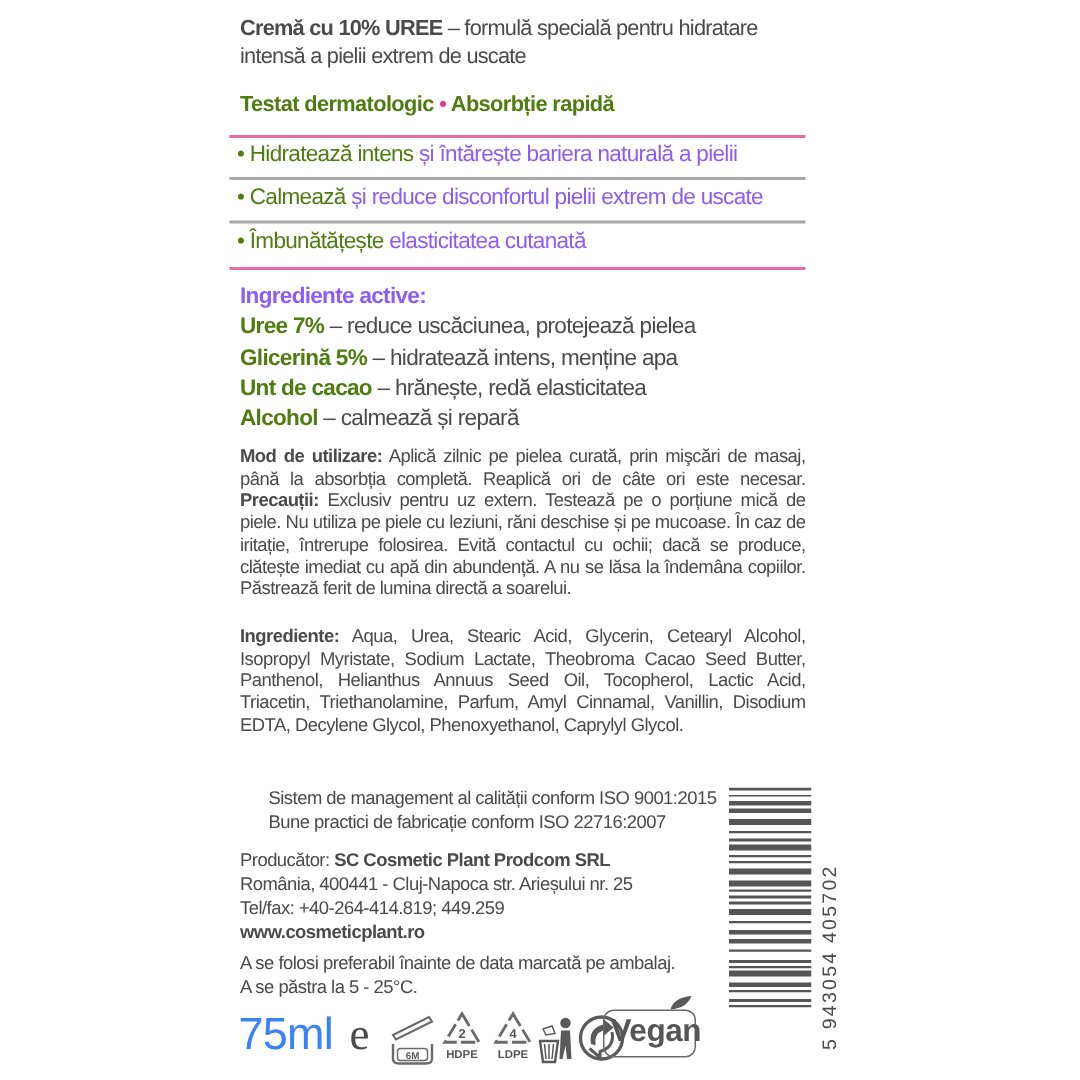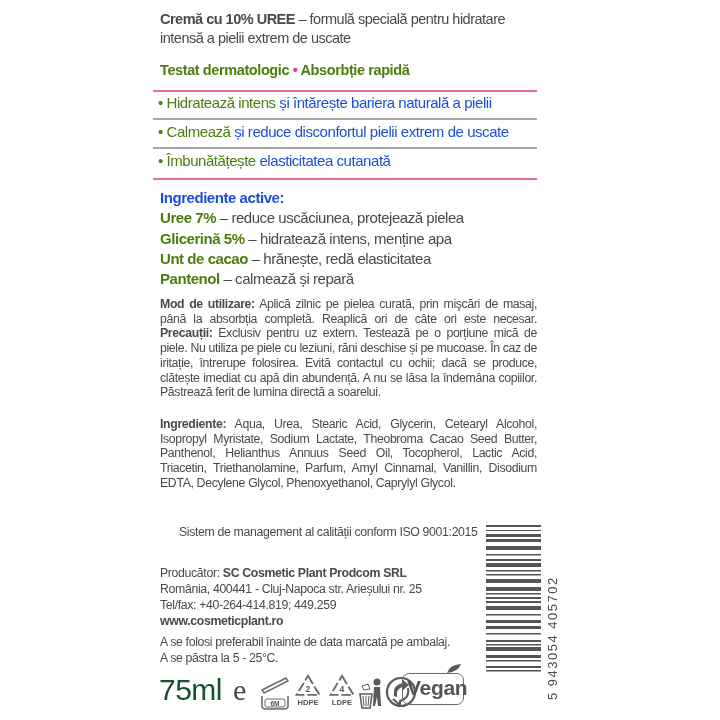--- a/index.html
+++ b/index.html
@@ -1,32 +1,32 @@
 <!DOCTYPE html>
 <html><head>
 <meta charset="utf-8">
 <style>
   html, body { margin:0; padding:0; background:#ffffff; }
   body { width:720px; height:720px; position:relative; overflow:hidden;
          font-family:"Liberation Sans", sans-serif; color:#4a4a4c; }
   .blue { color:#4d7c0f; }
-  .dark { color:#1d4ed8; }
+  .dark { color:#8b5cf6; }
   .bold { font-weight:bold; }
   .pink { color:#e5398f; }
   .intro { position:absolute; left:160px; top:10px; font-size:14.5px; line-height:19px; letter-spacing:-0.5px; }
   .tags { position:absolute; left:160px; top:62px; font-size:14.5px; font-weight:bold; letter-spacing:-0.4px; }
   .rule { position:absolute; left:153px; width:384px; height:2px; }
   .rule.pink-r { background:#ea6aa8; }
   .rule.gray-r { background:#a8a8a8; }
   .benefit { position:absolute; left:158px; font-size:15px; letter-spacing:-0.45px; white-space:nowrap; }
   .actives { position:absolute; left:160px; top:188px; font-size:15px; line-height:20.3px; letter-spacing:-0.45px; }
   .actives div { white-space:nowrap; }
   .para { position:absolute; left:160px; width:377px; font-size:12.3px; line-height:14.7px; letter-spacing:-0.35px; text-align:justify; text-align-last:left; }
   .cert { position:absolute; left:160px; font-size:12.3px; line-height:16px; letter-spacing:-0.35px; white-space:nowrap; }
-  .vol { position:absolute; left:159px; top:673px; font-size:30px; color:#14532d; letter-spacing:-0.5px; }
+  .vol { position:absolute; left:159px; top:673px; font-size:30px; color:#3b82f6; letter-spacing:-0.5px; }
   .estim { position:absolute; left:233px; top:673px; font-size:30px; font-family:"Liberation Serif", serif; color:#4a4a4c; }
   .icons { position:absolute; top:672px; height:40px; }
   .barcode { position:absolute; left:486px; top:525px; width:55px; height:170px; }
   .ean { position:absolute; left:545px; top:700px; transform:rotate(-90deg); transform-origin:left top; font-size:13px; color:#4a4a4c; white-space:nowrap; letter-spacing:1.5px; }
 </style>
 </head>
 <body>
 
 <div class="intro">
   <div><span class="bold">Cremă cu 10% UREE</span><span> – formulă specială pentru hidratare</span></div>
@@ -54,34 +54,35 @@
   <span class="blue">•</span>
   <span class="blue">Îmbunătățește</span><span class="dark"> elasticitatea cutanată</span>
 </div>
 <div class="rule pink-r" style="top:178px;"></div>
 
 <div class="actives">
   <div class="bold dark">Ingrediente active:</div>
   <div><span class="bold blue">Uree 7%</span><span> – reduce uscăciunea, protejează pielea</span></div>
   <div><span class="bold blue">Glicerină 5%</span><span> – hidratează intens, menține apa</span></div>
   <div><span class="bold blue">Unt de cacao</span><span> – hrănește, redă elasticitatea</span></div>
-  <div><span class="bold blue">Pantenol</span><span> – calmează și repară</span></div>
+  <div><span class="bold blue">Alcohol</span><span> – calmează și repară</span></div>
 </div>
 
 <div class="para" style="top:297px;">
   <span class="bold">Mod de utilizare:</span><span> Aplică zilnic pe pielea curată, prin mişcări de masaj, până la absorbția completă. Reaplică ori de câte ori este necesar.</span>
   <span class="bold">Precauții:</span><span> Exclusiv pentru uz extern. Testează pe o porțiune mică de piele. Nu utiliza pe piele cu leziuni, răni deschise și pe mucoase. În caz de iritație, întrerupe folosirea. Evită contactul cu ochii; dacă se produce, clătește imediat cu apă din abundență. A nu se lăsa la îndemâna copiilor. Păstrează ferit de lumina directă a soarelui.</span>
 </div>
 
 <div class="para" style="top:417px;">
   <span class="bold">Ingrediente:</span><span> Aqua, Urea, Stearic Acid, Glycerin, Cetearyl Alcohol, Isopropyl Myristate, Sodium Lactate, Theobroma Cacao Seed Butter, Panthenol, Helianthus Annuus Seed Oil, Tocopherol, Lactic Acid, Triacetin, Triethanolamine, Parfum, Amyl Cinnamal, Vanillin, Disodium EDTA, Decylene Glycol, Phenoxyethanol, Caprylyl Glycol.</span>
 </div>
 
 <div class="cert" style="top:524px;margin-left:19px;">
   <div>Sistem de management al calității conform ISO 9001:2015</div>
+  <div>Bune practici de fabricație conform ISO 22716:2007</div>
 </div>
 
 <div class="cert" style="top:565px;">
   <div><span>Producător: </span><span class="bold">SC Cosmetic Plant Prodcom SRL</span></div>
   <div>România, 400441 - Cluj-Napoca str. Arieșului nr. 25</div>
   <div>Tel/fax: +40-264-414.819; 449.259</div>
   <div class="bold">www.cosmeticplant.ro</div>
 </div>
 
 <div class="cert" style="top:634px;">

